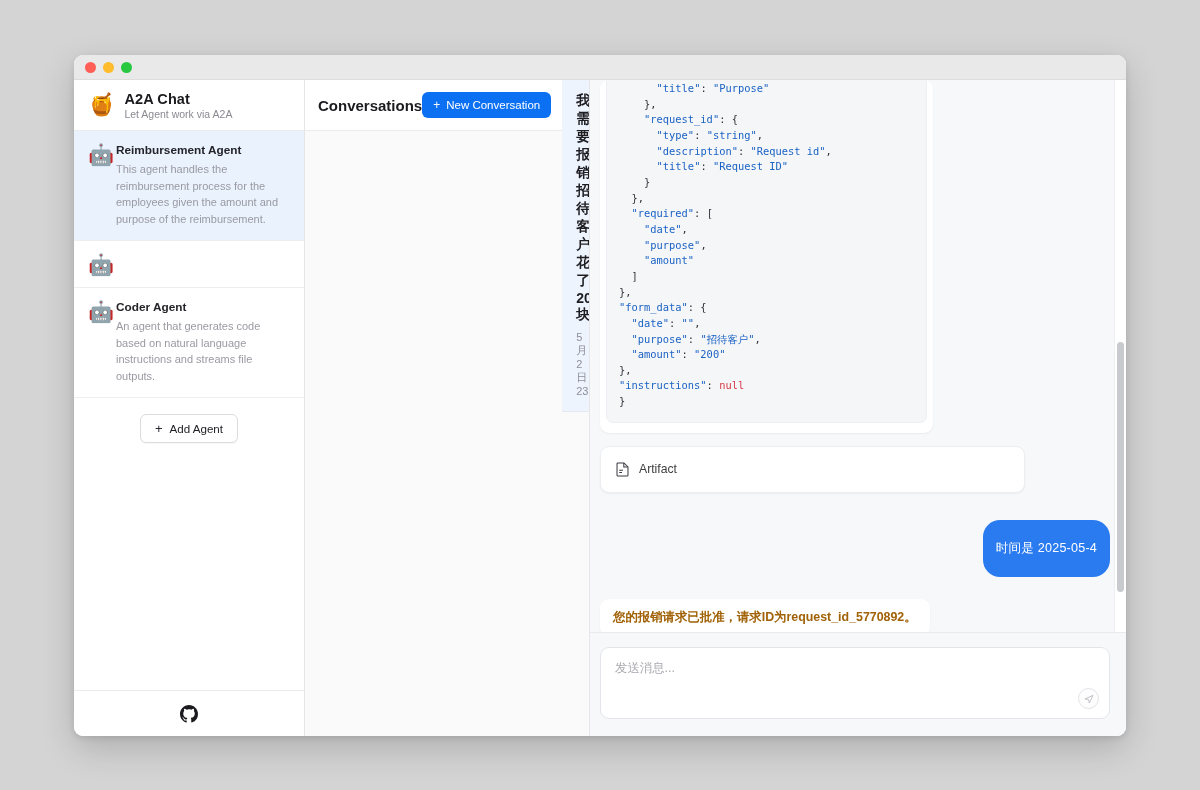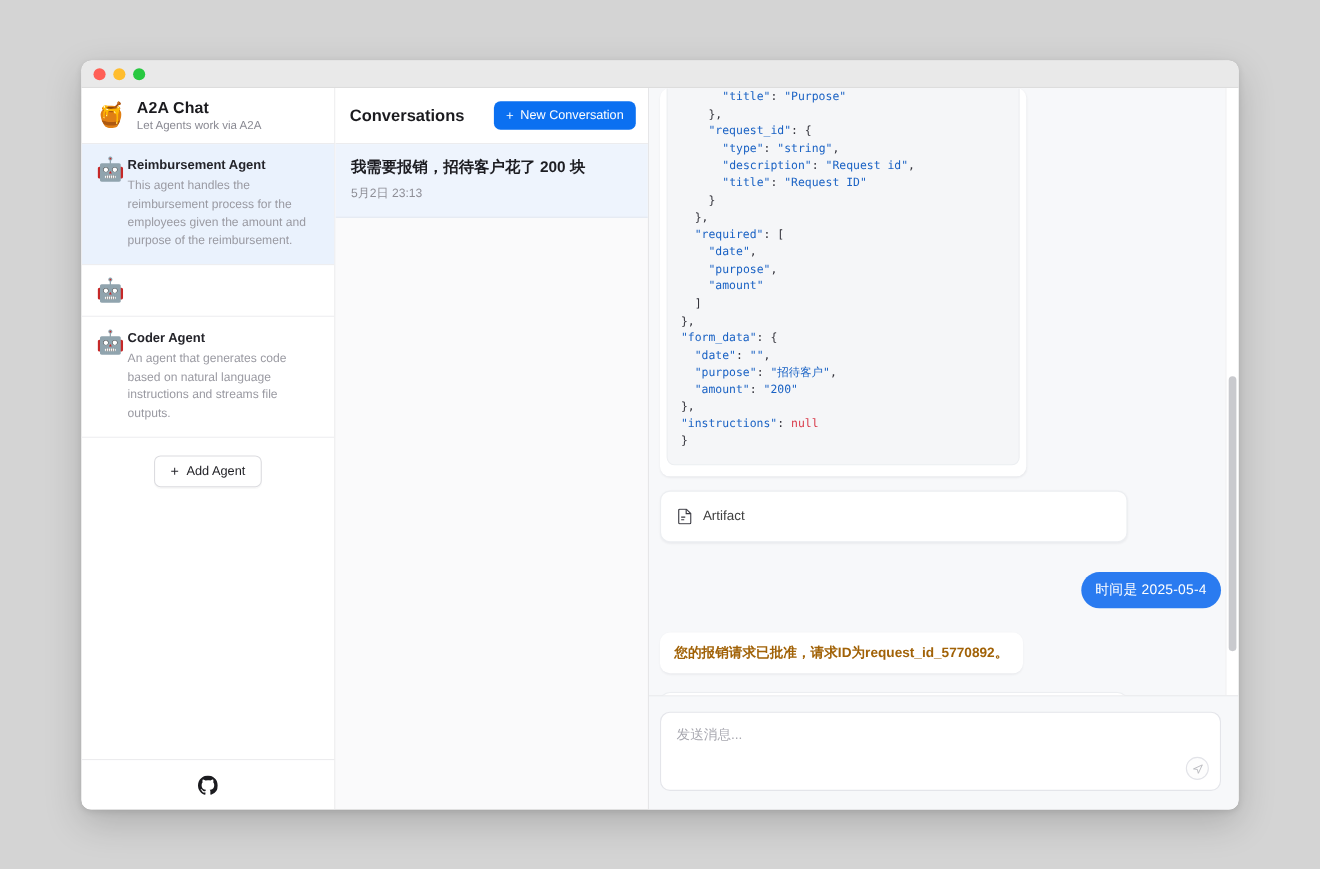--- a/index.html
+++ b/index.html
@@ -86,21 +86,21 @@
     border-top: 1px solid #ececee;
     display: flex; align-items: center; justify-content: center;
   }
   #github-icon { width: 18px; height: 18px; display: block; cursor: pointer; }
 
   
   #conversations {
     width: 285px; flex: none;
     background: #fafafb;
     border-right: 1px solid #e6e6e8;
-    display: flex; flex-direction: column; min-height: 0;
+    display: flex; flex-direction: row; min-height: 0;
   }
   #conv-header {
     height: 51px; flex: none; background: #fff;
     border-bottom: 1px solid #ececee;
     display: flex; align-items: center; justify-content: space-between;
     padding: 0 11px 0 13px;
   }
   #conv-title { font-size: 15px; font-weight: bold; color: #1b1b1f; }
   #new-conversation-button {
     display: inline-flex; align-items: center; gap: 6px;
@@ -138,21 +138,21 @@
   .bubble-agent {
     background: #ffffff;
     border-radius: 9px;
     box-shadow: 0 1px 2px rgba(16,24,40,0.06);
     max-width: 100%;
   }
   .bubble-user {
     background: #2a7bf0;
     color: #ffffff;
     border-radius: 17px;
-    padding: 8px 13px;
+    padding: 20px 13px;
     font-size: 12.6px;
     letter-spacing: .2px;
   }
   .bubble-plain {
     background: #ffffff;
     border-radius: 9px;
     padding: 10px 13px;
     font-size: 12.4px;
     color: #a16207;
     box-shadow: 0 1px 2px rgba(16,24,40,0.05);
@@ -258,21 +258,21 @@
   </div>
 
   <div id="window-body">
 
     <div id="sidebar">
 
       <div id="brand">
         <span id="brand-logo">🍯</span>
         <span id="brand-text">
           <span id="brand-title">A2A Chat</span>
-          <span id="brand-sub">Let Agents work via A2A</span>
+          <span id="brand-sub">Let Agent work via A2A</span>
         </span>
       </div>
 
       <div id="agent-list">
 
         <div class="agent-item selected">
           <span class="agent-avatar">🤖</span>
           <span class="agent-body">
             <span class="agent-name" style="display:block">Reimbursement Agent</span>
             <span class="agent-desc" style="display:block">This agent handles the reimbursement process for the employees given the amount and purpose of the reimbursement.</span>

